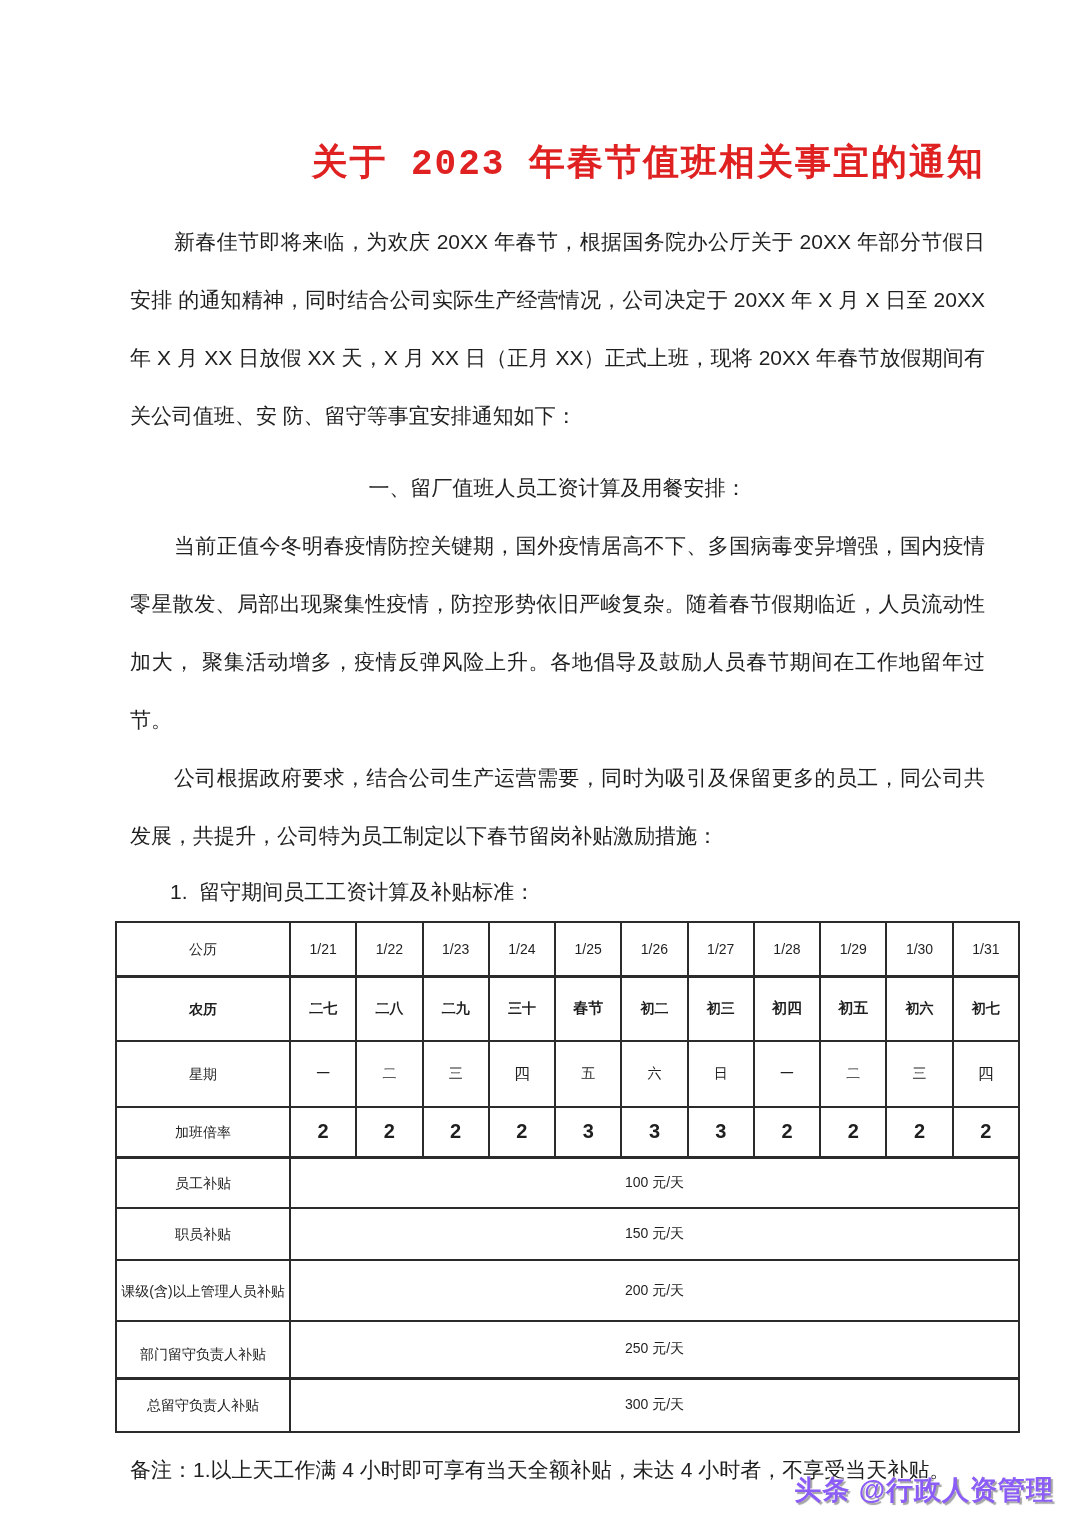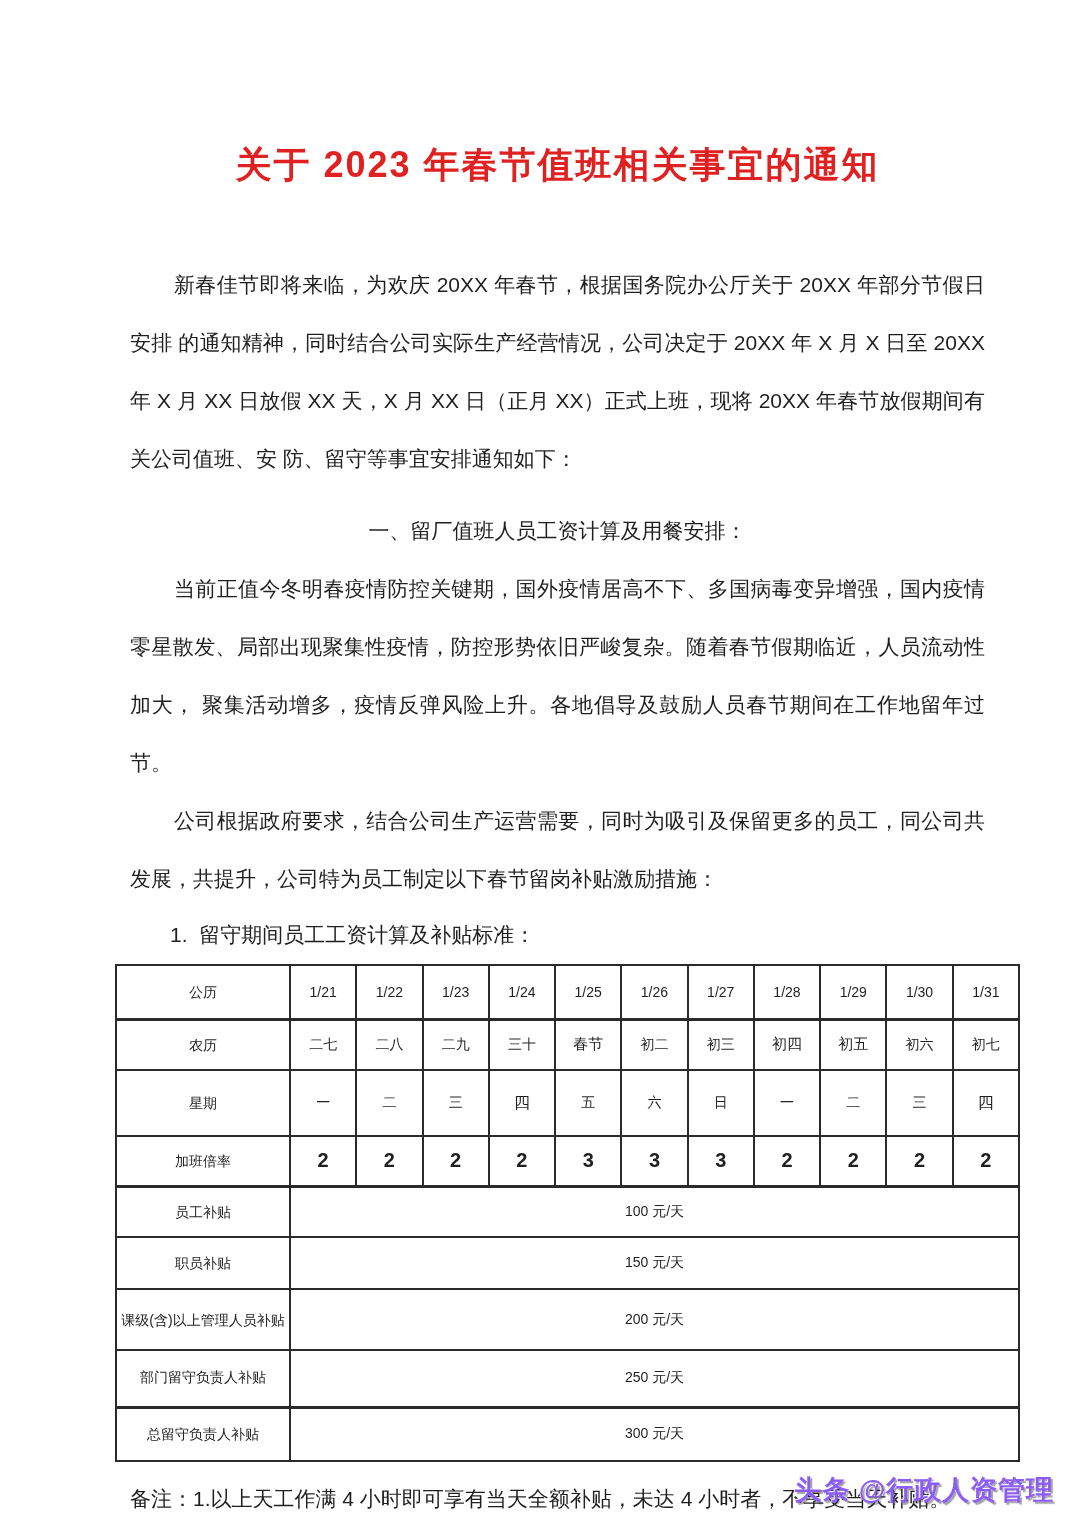--- a/index.html
+++ b/index.html
@@ -6,27 +6,28 @@
   body{
     width:1080px;height:1527px;
     background:#ffffff;
     font-family:"Liberation Sans","DejaVu Sans",sans-serif;
     color:#1f1f1f;
     position:relative;
     overflow:hidden;
   }
   .content{padding:143px 95px 0 130px;}
   .title{
-    margin:0 0 69px 0;
-    text-align:center;
+    margin:0 0 26px 0;
+    text-align:right;
     font-size:36px;
     line-height:44px;
     font-weight:bold;
     color:#e02121;
     letter-spacing:2px;
+    font-family:Liberation Mono, monospace;
   }
   p.para{
     font-size:21px;
     line-height:58px;
     text-align:justify;
     margin:0;
   }
   .indent{text-indent:44px;}
   .section-heading{
     font-size:21px;
@@ -50,28 +51,28 @@
   }
   table.schedule td{
     border:2px solid #2b2b2b;
     text-align:center;
     vertical-align:middle;
     font-size:14px;
     padding:0 2px;
     overflow:hidden;
   }
   td.label-cell{width:168px;line-height:26px;}
-  tr.r1{height:54px;} tr.r2{height:51px;} tr.r3{height:66px;}
+  tr.r1{height:54px;} tr.r2{height:65px;font-weight:bold;} tr.r3{height:66px;}
   tr.r4{height:50px;} tr.r5{height:51px;} tr.r6{height:52px;}
   tr.r7{height:61px;} tr.r8{height:57px;} tr.r9{height:54px;}
   tr.r1 td, tr.r4 td, tr.r8 td{border-bottom-width:3px;}
   tr.r4 td:not(.label-cell){font-weight:bold;font-size:20px;}
   tr.r2 td:nth-child(6), tr.r2 td:nth-child(9), tr.r2 td:nth-child(10){font-size:15px;}
   tr.r3 td:nth-child(5), tr.r3 td:nth-child(12){font-size:16px;}
-  tr.r8 td.label-cell{vertical-align:top;padding-top:13px;}
+  tr.r8 td.label-cell{vertical-align:top;padding-top:19px;}
   td.value-cell{font-size:20px;}
   .note{
     font-size:21px;
     line-height:42px;
     margin:16px 0 0 0;
   }
   .watermark{
     position:absolute;
     top:1472px;
     right:26px;

